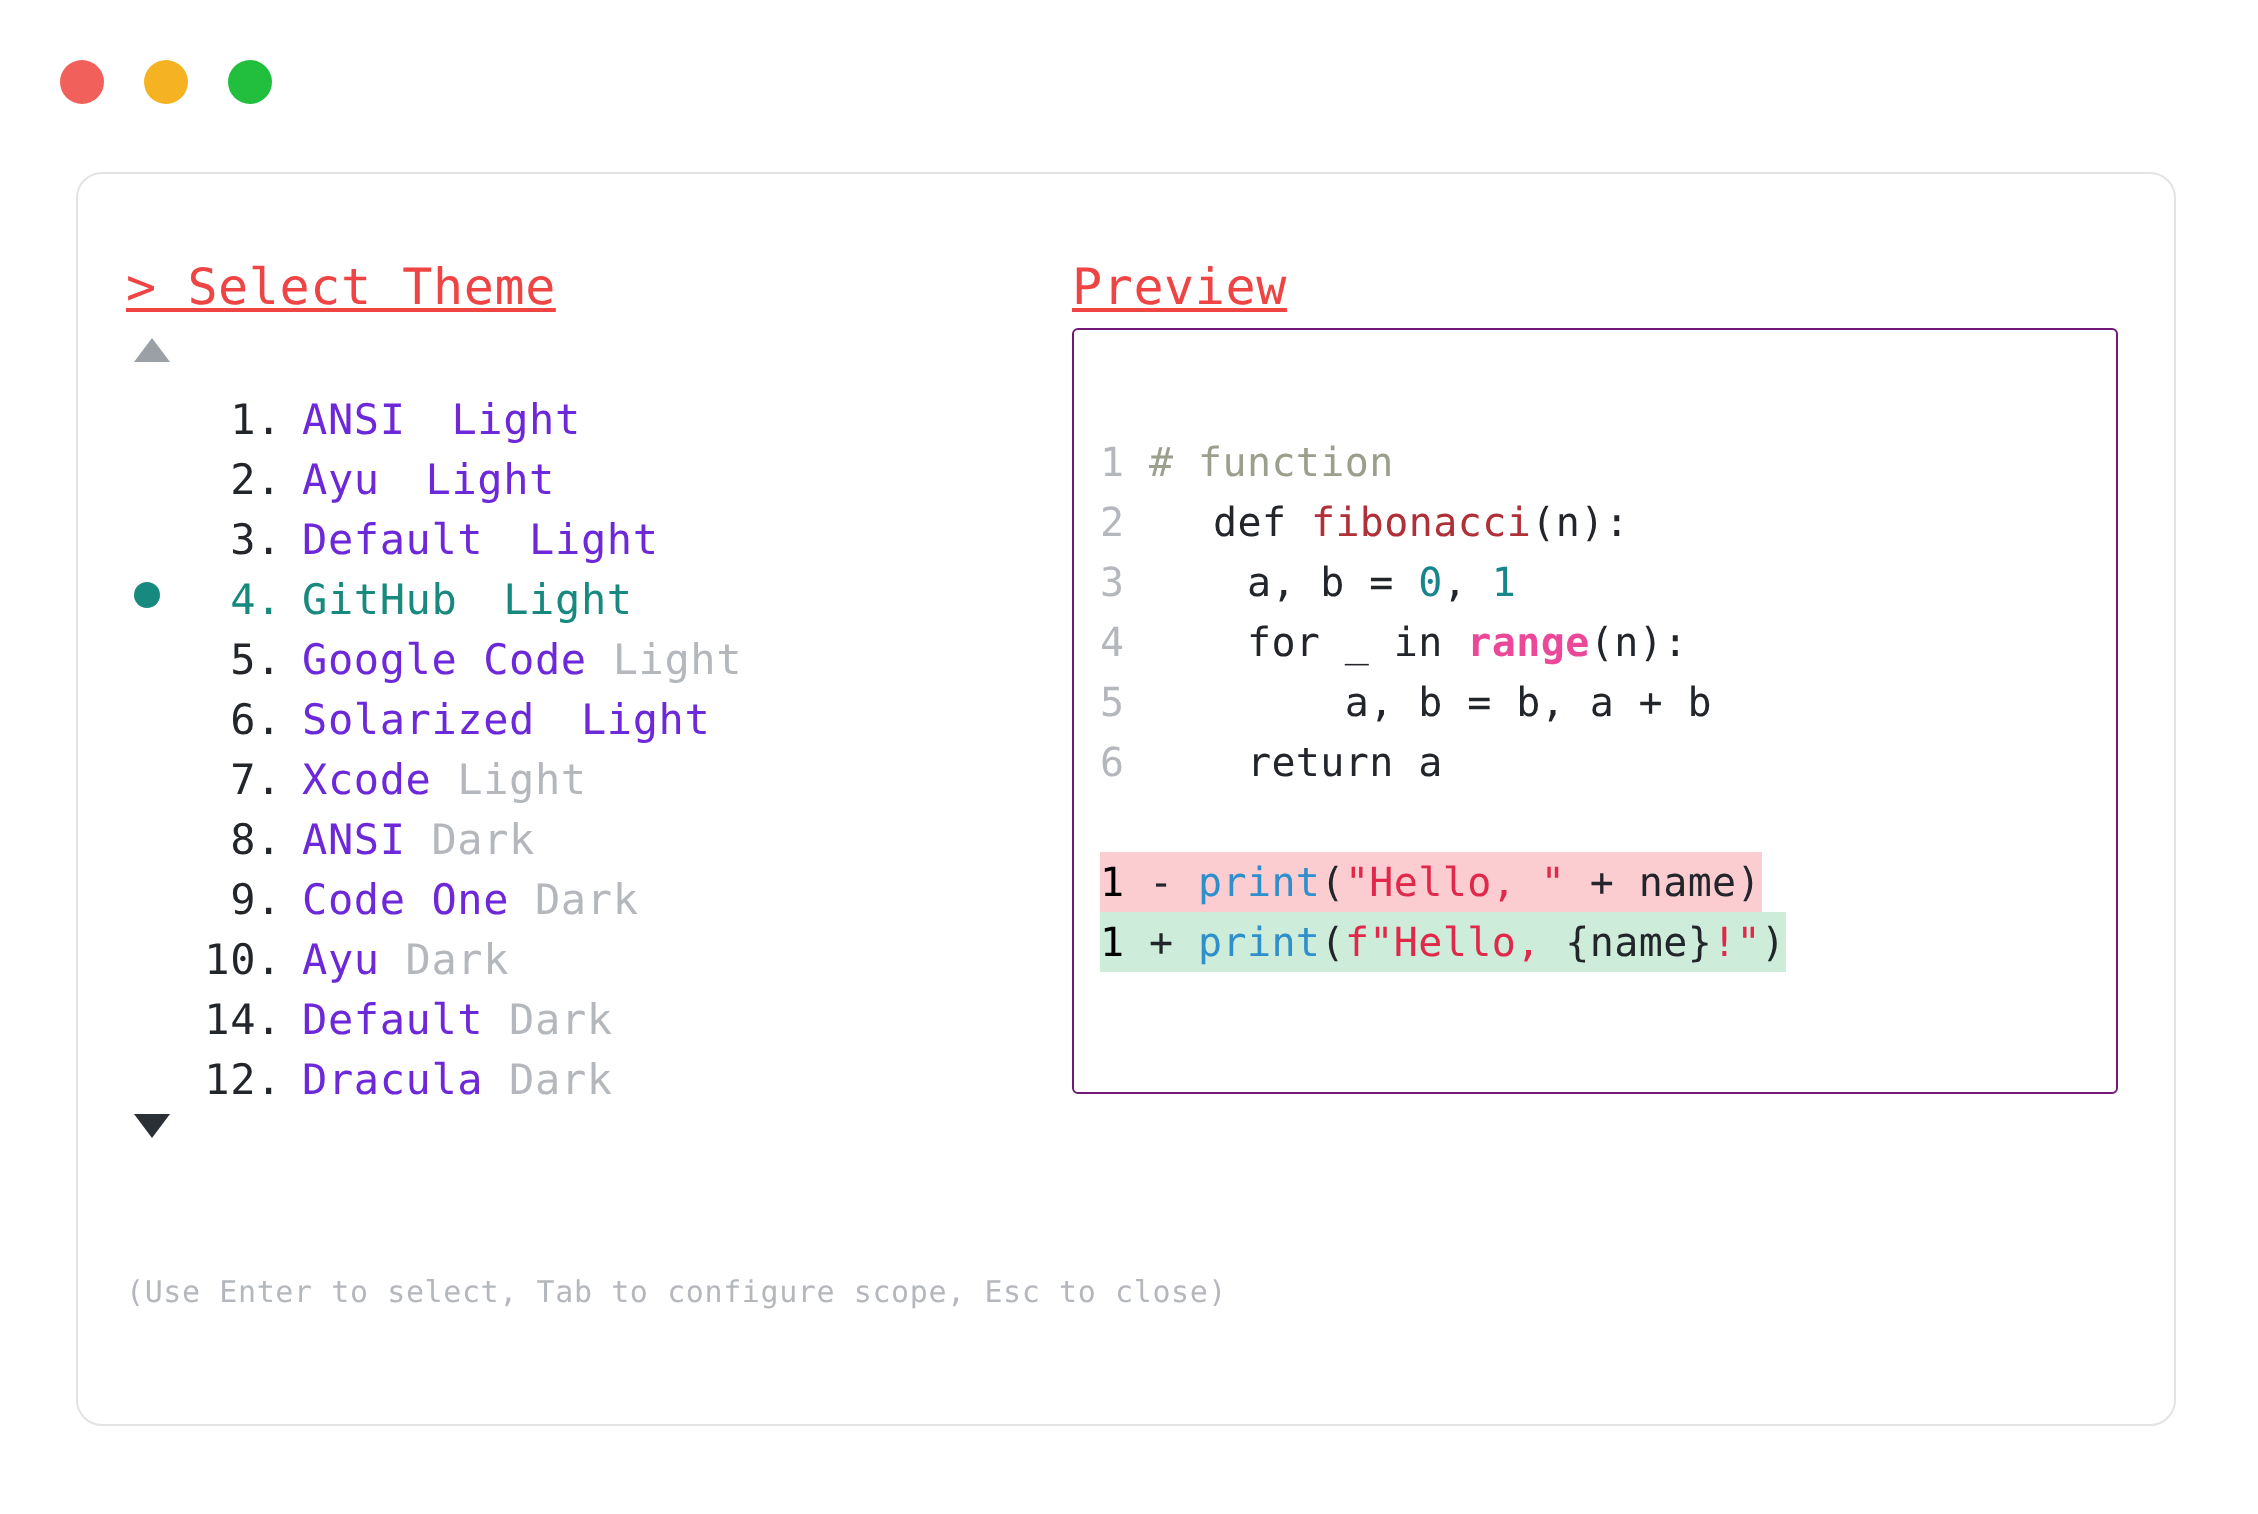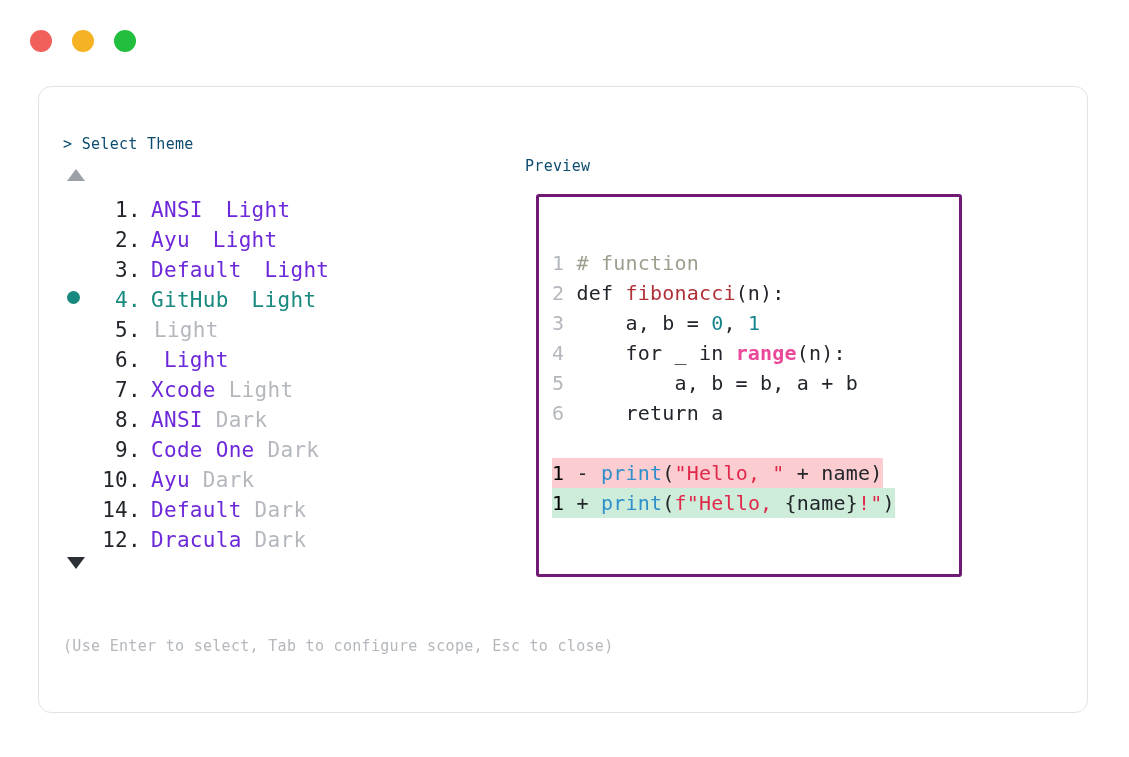--- a/index.html
+++ b/index.html
@@ -46,32 +46,32 @@
   }
 
   .left-pane {
     position: absolute;
     left: 24px;
     top: 44px;
     width: 470px;
   }
   .right-pane {
     position: absolute;
-    left: 486px;
+    left: 497px;
     top: 44px;
     width: 530px;
-    margin-top: 22px;
   }
 
   .pane-title {
-    font-size: 15px;
+    font-size: 25px;
     line-height: 26px;
-    color: #0c4a6e;
+    color: #ef4444;
     letter-spacing: 0.3px;
     white-space: pre;
+    text-decoration: underline;
   }
 
   
   .scroll-arrow {
     width: 0;
     height: 0;
     margin-left: 4px;
   }
   .scroll-up {
     border-left: 9px solid transparent;
@@ -146,25 +146,25 @@
     line-height: 26px;
     color: #b4b8bd;
     letter-spacing: 0.3px;
     white-space: pre;
   }
 
   
   .preview-box {
     position: absolute;
     left: 497px;
-    top: 107px;
-    width: 426px;
+    top: 77px;
+    width: 523px;
     height: 383px;
     box-sizing: border-box;
-    border: 3px solid #701a75;
+    border: 1px solid #701a75;
     border-radius: 3px;
     background: #ffffff;
   }
   .code {
     position: absolute;
     left: 13px;
     top: 51px;
     right: 0;
     font-size: 20px;
     line-height: 30px;
@@ -175,21 +175,21 @@
     height: 30px;
     display: block;
     white-space: pre;
   }
   .code-line .ln {
     color: #b4b8bd;
   }
   .blank-line { height: 30px; }
 
   .tok-comment { color: #9a9f8e; }
-  .tok-kw      { color: #22262b; }
+  .tok-kw      { color: #22262b; margin-left: 32px; }
   .tok-fn      { color: #b03038; }
   .tok-plain   { color: #22262b; }
   .tok-num     { color: #17858c; }
   .tok-builtin { color: #ec4899; font-weight: bold; }
   .tok-str     { color: #e0294a; }
   .tok-print   { color: #2f8fcb; margin-top: 35px; }
 
   .diff-wrap { display: block; height: 30px; white-space: pre; }
   .diff-seg {
     display: inline-block;
@@ -212,22 +212,22 @@
 <div class="card">
 
   <div class="left-pane">
     <div class="pane-title">&gt; Select Theme</div>
     <div class="scroll-arrow scroll-up"></div>
     <div class="theme-list" id="theme-list">
         <div class="theme-row"><span class="marker"></span><span class="idx">1.</span><span class="name">ANSI</span><span class="name"> Light</span></div>
         <div class="theme-row"><span class="marker"></span><span class="idx">2.</span><span class="name">Ayu</span><span class="name"> Light</span></div>
         <div class="theme-row"><span class="marker"></span><span class="idx">3.</span><span class="name">Default</span><span class="name"> Light</span></div>
         <div class="theme-row selected"><span class="marker"><span class="bullet"></span></span><span class="idx">4.</span><span class="name">GitHub</span><span class="name"> Light</span></div>
-        <div class="theme-row"><span class="marker"></span><span class="idx">5.</span><span class="mode"> Light</span></div>
-        <div class="theme-row"><span class="marker"></span><span class="idx">6.</span><span class="name"> Light</span></div>
+        <div class="theme-row"><span class="marker"></span><span class="idx">5.</span><span class="name">Google Code</span><span class="mode"> Light</span></div>
+        <div class="theme-row"><span class="marker"></span><span class="idx">6.</span><span class="name">Solarized</span><span class="name"> Light</span></div>
         <div class="theme-row"><span class="marker"></span><span class="idx">7.</span><span class="name">Xcode</span><span class="mode"> Light</span></div>
         <div class="theme-row"><span class="marker"></span><span class="idx">8.</span><span class="name">ANSI</span><span class="mode"> Dark</span></div>
         <div class="theme-row"><span class="marker"></span><span class="idx">9.</span><span class="name">Code One</span><span class="mode"> Dark</span></div>
         <div class="theme-row"><span class="marker"></span><span class="idx">10.</span><span class="name">Ayu</span><span class="mode"> Dark</span></div>
         <div class="theme-row"><span class="marker"></span><span class="idx">14.</span><span class="name">Default</span><span class="mode"> Dark</span></div>
         <div class="theme-row"><span class="marker"></span><span class="idx">12.</span><span class="name">Dracula</span><span class="mode"> Dark</span></div>
       </div>
     <div class="scroll-arrow scroll-down"></div>
   </div>
 

